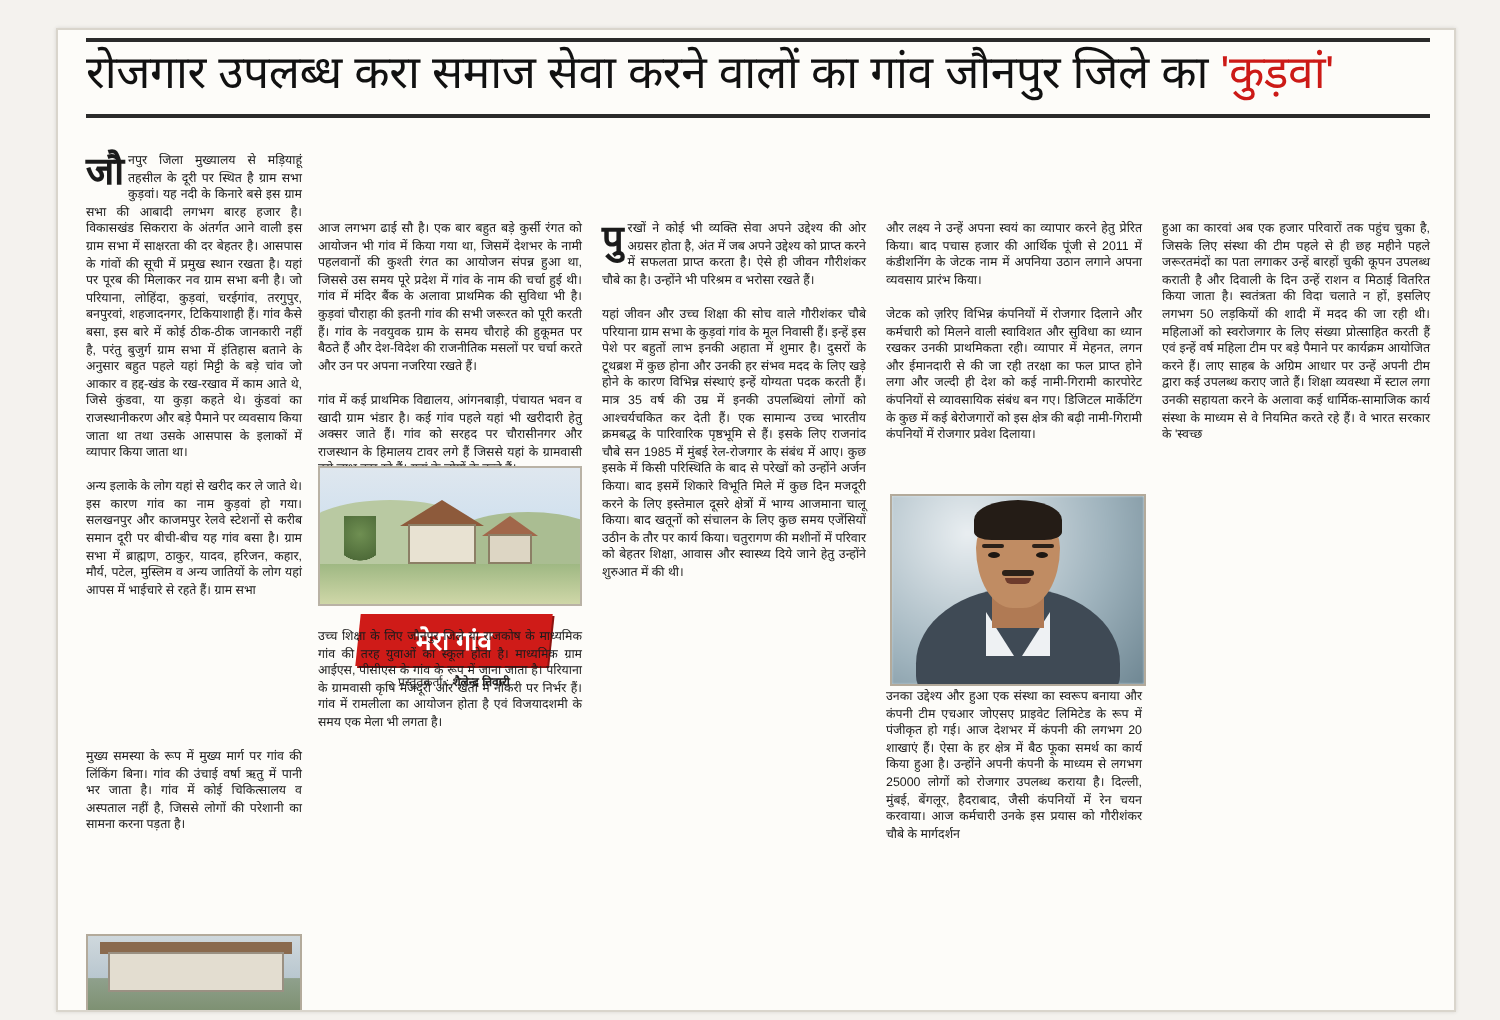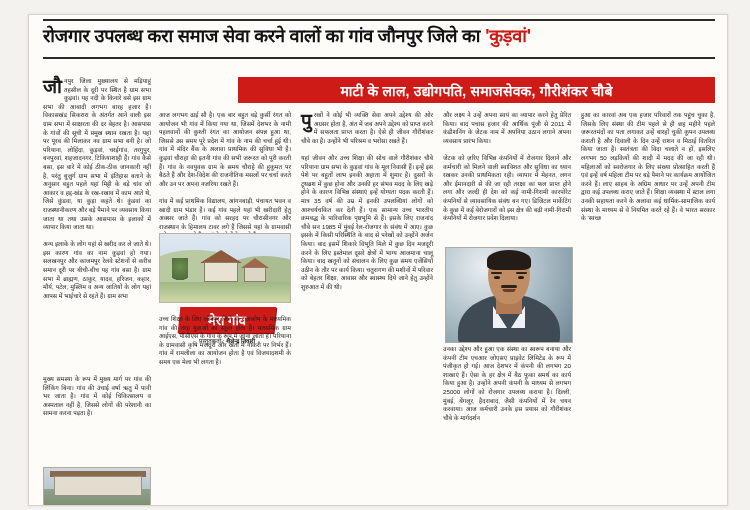--- a/index.html
+++ b/index.html
@@ -28,22 +28,22 @@
   }
   
   .headline-wrap {
     position: absolute;
     left: 0; top: 10px;
     width: 700px;
     padding: 0 14px;
   }
   .headline {
     font-family: "Liberation Sans", sans-serif;
-    font-weight: bold;
-    font-size: 18px;
+    font-weight: normal;
+    font-size: 23px;
     line-height: 22px;
     color: #111111;
     letter-spacing: -0.2px;
     white-space: nowrap;
   }
   .headline .hl-red { color: #cc1a17; }
   .rule-top {
     position: absolute;
     left: 14px; top: 4px;
     width: 672px; height: 2px;
@@ -278,23 +278,20 @@
 
     <div class="headline-wrap">
       <div class="headline">
         <span>रोजगार उपलब्ध करा समाज सेवा करने वालों का गांव जौनपुर जिले का</span>
         <span class="hl-red">'कुड़वां'</span>
       </div>
     </div>
 
     <div class="rule-under"></div>
 
-    <div class="subhead">
-      <span>माटी के लाल, उद्योगपति, समाजसेवक, गौरीशंकर चौबे</span>
-    </div>
 
     <div class="col dropcap" id="col1">जौनपुर जिला मुख्यालय से मड़ियाहूं तहसील के दूरी पर स्थित है ग्राम सभा कुड़वां। यह नदी के किनारे बसे इस ग्राम सभा की आबादी लगभग बारह हजार है। विकासखंड सिकरारा के अंतर्गत आने वाली इस ग्राम सभा में साक्षरता की दर बेहतर है। आसपास के गांवों की सूची में प्रमुख स्थान रखता है। यहां पर पूरब की मिलाकर नव ग्राम सभा बनी है। जो परियाना, लोहिंदा, कुड़वां, चरईगांव, तरगुपुर, बनपुरवां, शहजादनगर, टिकियाशाही हैं। गांव कैसे बसा, इस बारे में कोई ठीक-ठीक जानकारी नहीं है, परंतु बुजुर्ग ग्राम सभा में इंतिहास बताने के अनुसार बहुत पहले यहां मिट्टी के बड़े चांव जो आकार व हद्द-खंड के रख-रखाव में काम आते थे, जिसे कुंडवा, या कुड़ा कहते थे। कुंडवां का राजस्थानीकरण और बड़े पैमाने पर व्यवसाय किया जाता था तथा उसके आसपास के इलाकों में व्यापार किया जाता था।
 
 अन्य इलाके के लोग यहां से खरीद कर ले जाते थे। इस कारण गांव का नाम कुड़वां हो गया। सलखनपुर और काजमपुर रेलवे स्टेशनों से करीब समान दूरी पर बीची-बीच यह गांव बसा है। ग्राम सभा में ब्राह्मण, ठाकुर, यादव, हरिजन, कहार, मौर्य, पटेल, मुस्लिम व अन्य जातियों के लोग यहां आपस में भाईचारे से रहते हैं। ग्राम सभा</div>
     <div class="col" id="col1b">मुख्य समस्या के रूप में मुख्य मार्ग पर गांव की लिंकिंग बिना। गांव की उंचाई वर्षा ऋतु में पानी भर जाता है। गांव में कोई चिकित्सालय व अस्पताल नहीं है, जिससे लोगों की परेशानी का सामना करना पड़ता है।</div>
 
     <div class="col" id="col2">आज लगभग ढाई सौ है। एक बार बहुत बड़े कुर्सी रंगत को आयोजन भी गांव में किया गया था, जिसमें देशभर के नामी पहलवानों की कुश्ती रंगत का आयोजन संपन्न हुआ था, जिससे उस समय पूरे प्रदेश में गांव के नाम की चर्चा हुई थी। गांव में मंदिर बैंक के अलावा प्राथमिक की सुविधा भी है। कुड़वां चौराहा की इतनी गांव की सभी जरूरत को पूरी करती हैं। गांव के नवयुवक ग्राम के समय चौराहे की हुकूमत पर बैठते हैं और देश-विदेश की राजनीतिक मसलों पर चर्चा करते और उन पर अपना नजरिया रखते हैं।
 
 गांव में कई प्राथमिक विद्यालय, आंगनबाड़ी, पंचायत भवन व खादी ग्राम भंडार है। कई गांव पहले यहां भी खरीदारी हेतु अक्सर जाते हैं। गांव को सरहद पर चौरासीनगर और राजस्थान के हिमालय टावर लगे हैं जिससे यहां के ग्रामवासी उसे लाभ उठा रहे हैं। यहां के लोगों के बच्चे हैं।</div>
 

